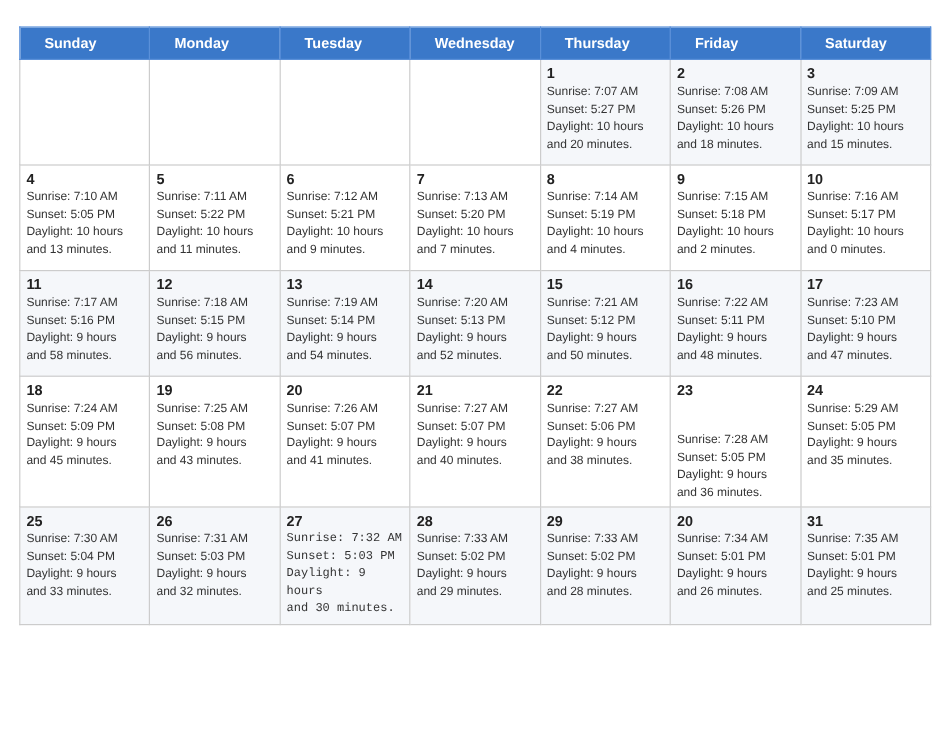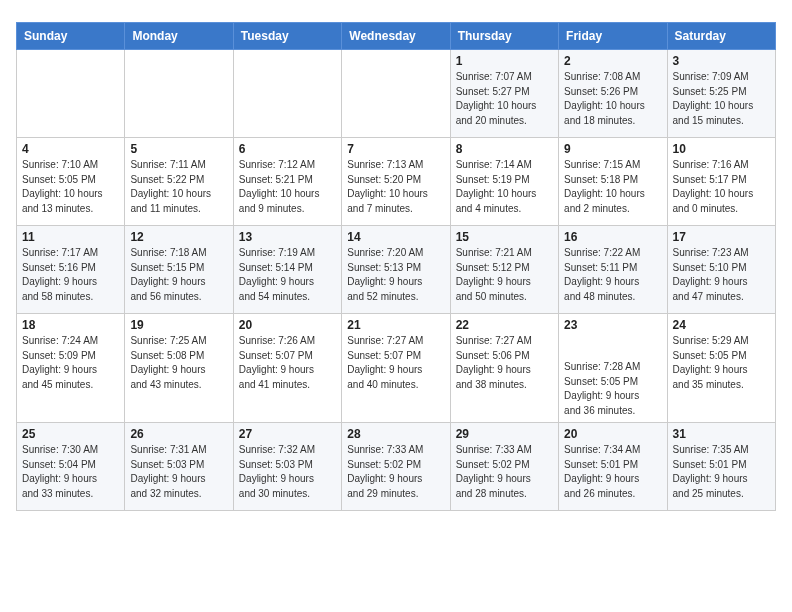--- a/index.html
+++ b/index.html
@@ -49,21 +49,21 @@
     table {
       width: 100%;
       border-collapse: collapse;
       table-layout: fixed;
     }
     thead th {
       background: #3a78c9;
       color: #fff;
       font-size: 12px;
       font-weight: bold;
-      padding: 6px 7px;
+      padding: 6px 20px;
       text-align: left;
       border: 1px solid #5a90d9;
     }
     tbody td {
       border: 1px solid #ccc;
       vertical-align: top;
       padding: 4px 5px;
       font-size: 10.5px;
       color: #222;
       height: 88px;
@@ -298,21 +298,21 @@
         </td>
         <td>
           <span class="day-number">26</span>
           <div class="day-info" style="white-space: pre-line;">Sunrise: 7:31 AM
 Sunset: 5:03 PM
 Daylight: 9 hours
 and 32 minutes.</div>
         </td>
         <td>
           <span class="day-number">27</span>
-          <div class="day-info" style="white-space: pre-line;">Sunrise: 7:32 AM
+          <div class="day-info" style="white-space: pre-line; font-family: Liberation Mono, monospace;">Sunrise: 7:32 AM
 Sunset: 5:03 PM
 Daylight: 9 hours
 and 30 minutes.</div>
         </td>
         <td>
           <span class="day-number">28</span>
           <div class="day-info" style="white-space: pre-line;">Sunrise: 7:33 AM
 Sunset: 5:02 PM
 Daylight: 9 hours
 and 29 minutes.</div>

